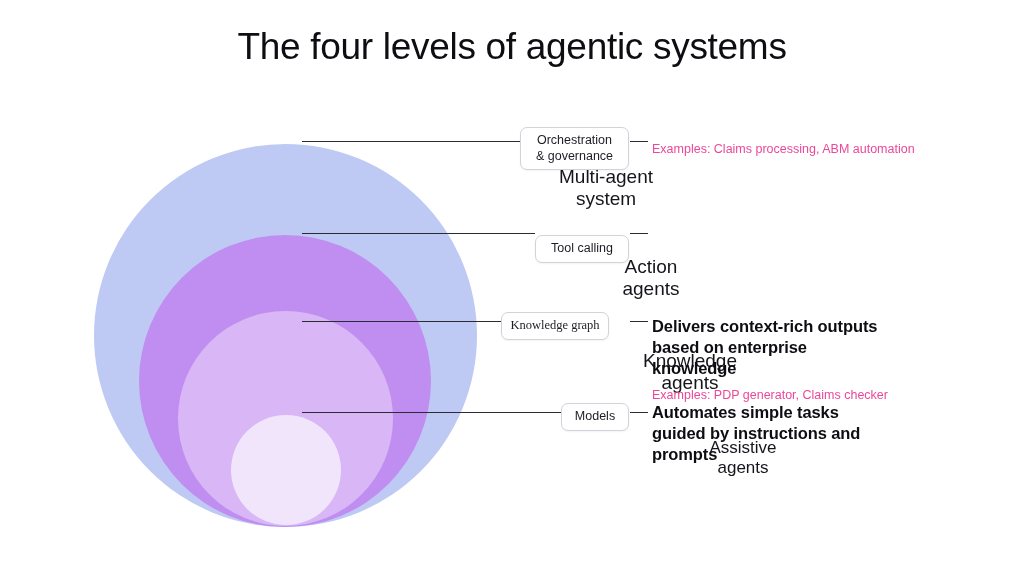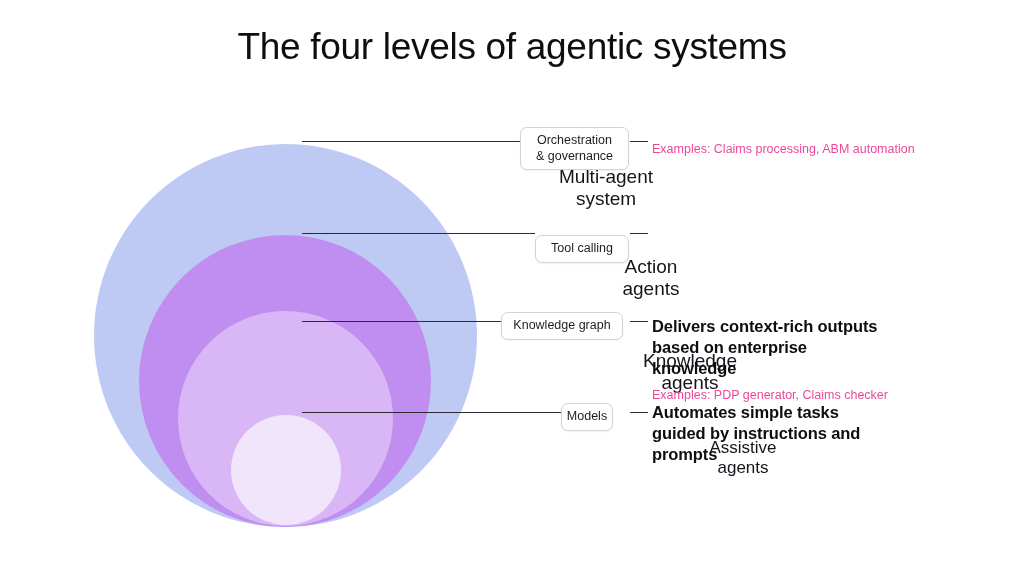--- a/index.html
+++ b/index.html
@@ -129,31 +129,31 @@
   <div class="connector-stub" style="left:630px;top:141px;"></div>
   <div class="desc" style="top:133px;">
     <div class="desc-ex">Examples: Claims processing, ABM automation</div>
   </div>
 
   <div class="connector" style="left:302px;top:233px;width:233px;"></div>
   <div class="tag" style="left:535px;top:224px;width:94px;margin-top:11px;">Tool calling</div>
   <div class="connector-stub" style="left:630px;top:233px;"></div>
 
   <div class="connector" style="left:302px;top:321px;width:199px;"></div>
-  <div class="tag" style="left:501px;top:312px;width:122px;">Knowledge graph</div>
+  <div class="tag" style="left:501px;top:312px;width:108px;font-family:Liberation Serif, serif;">Knowledge graph</div>
   <div class="connector-stub" style="left:630px;top:321px;"></div>
   <div class="desc" style="top:316px;">
     <div class="desc-title">Delivers context-rich outputs
 based on enterprise
 knowledge</div>
     <div class="desc-ex">Examples: PDP generator, Claims checker</div>
   </div>
 
   <div class="connector" style="left:302px;top:412px;width:259px;"></div>
-  <div class="tag" style="left:561px;top:403px;width:52px;">Models</div>
+  <div class="tag" style="left:561px;top:403px;width:68px;">Models</div>
   <div class="connector-stub" style="left:630px;top:412px;"></div>
   <div class="desc" style="top:402px;">
     <div class="desc-title">Automates simple tasks
 guided by instructions and
 prompts</div>
   </div>
 
 </div>
 
 </body></html>

